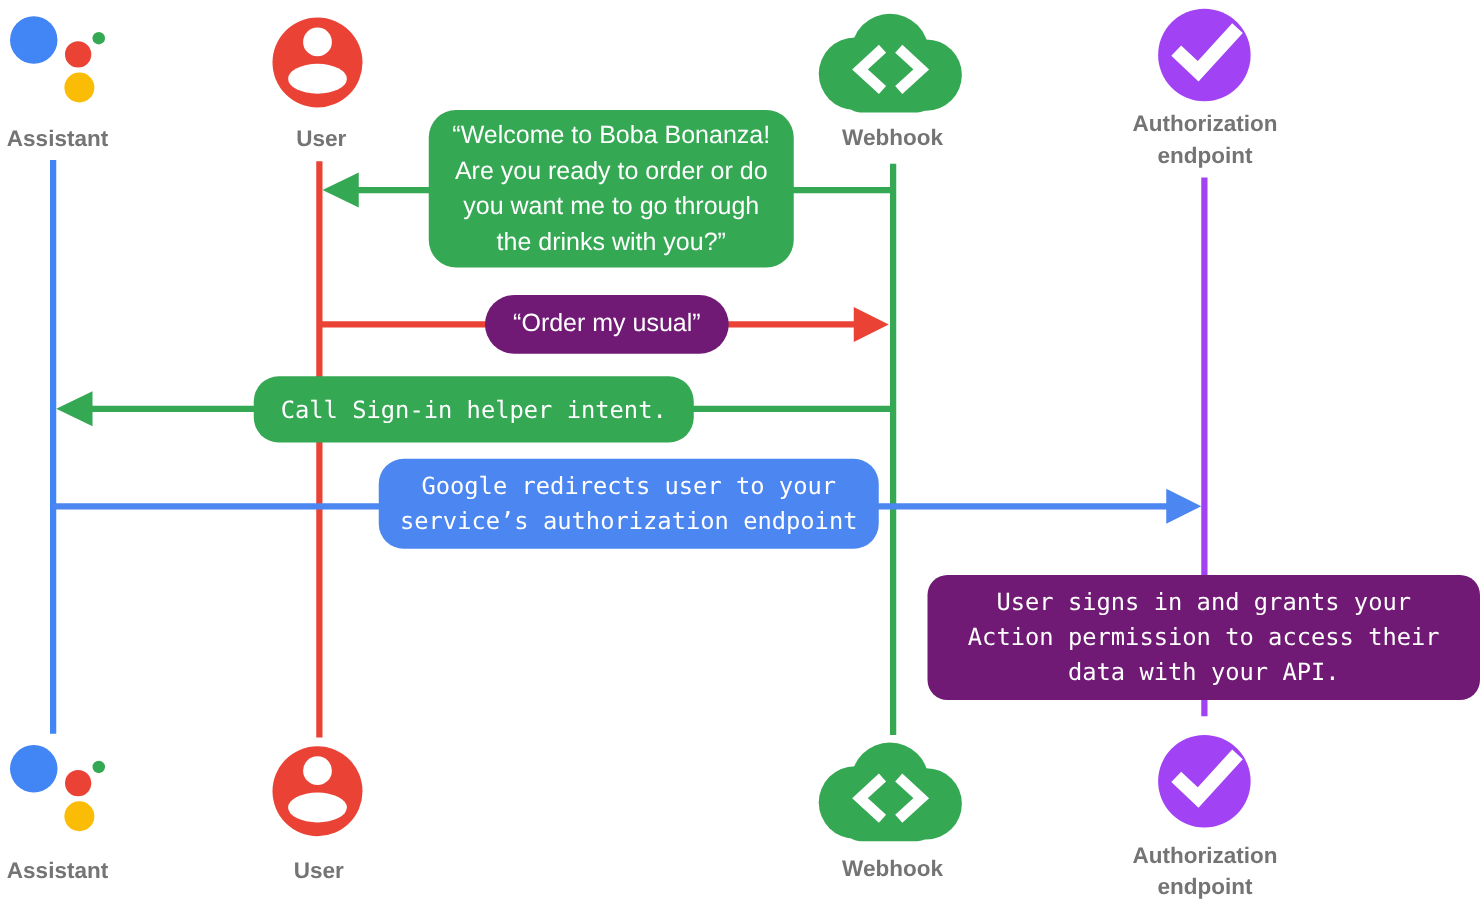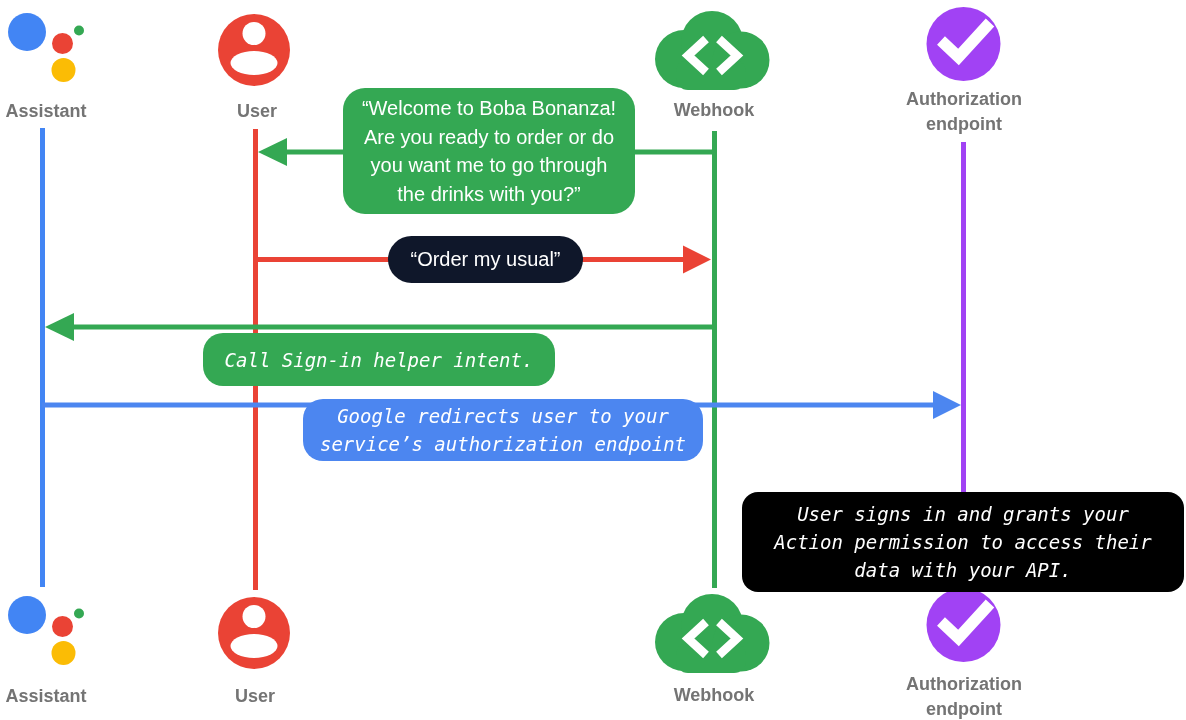--- a/index.html
+++ b/index.html
@@ -4,26 +4,26 @@
 <style>
   html,body{margin:0;padding:0;background:#ffffff;}
   .stage{position:relative;width:1186px;height:720px;background:#ffffff;overflow:hidden;
          font-family:"Liberation Sans",sans-serif;}
   .layer{position:absolute;left:0;top:0;width:1186px;height:720px;}
   .actor-label{position:absolute;transform:translateX(-50%);font-weight:bold;font-size:18px;
                line-height:25px;color:#747474;text-align:center;white-space:nowrap;}
   .msg{position:absolute;display:flex;align-items:center;justify-content:center;
        color:#ffffff;text-align:center;box-sizing:border-box;}
   .msg.speech{font-family:"Liberation Sans",sans-serif;font-size:20px;line-height:28.5px;}
-  .msg.code{font-family:"DejaVu Sans Mono","Liberation Mono",monospace;font-style:italic;
-            font-size:19px;line-height:28px;margin-top:32px;}
+  .msg.code{font-family:"DejaVu Sans Mono","Liberation Mono",monospace;
+            font-size:19px;line-height:28px;}
   .welcome{left:343px;top:88px;width:292px;height:126px;border-radius:22px;padding:12px 18px;}
   .order{left:388px;top:236px;width:195px;height:47px;border-radius:23.5px;white-space:nowrap;}
   .signin{left:203px;top:301px;width:352px;height:53px;border-radius:20px;white-space:nowrap;}
-  .redirect{left:303px;top:367px;width:400px;height:62px;border-radius:20px;padding:0 12px;}
+  .redirect{left:303px;top:367px;width:400px;height:72px;border-radius:20px;padding:0 12px;}
   .note{left:742px;top:460px;width:442px;height:100px;border-radius:16px;padding:0 22px;}
 </style>
 </head>
 <body>
 
 <div class="stage">
 
   <svg class="layer" viewBox="0 0 1186 720">
 
     <line x1="42.5" y1="128" x2="42.5" y2="587" stroke-width="5" stroke="#4285F4"></line>
@@ -113,21 +113,21 @@
   <div class="actor-label" style="left:46px;top:684px;">Assistant</div>
   <div class="actor-label" style="left:255px;top:684px;">User</div>
   <div class="actor-label" style="left:714px;top:683px;">Webhook</div>
   <div class="actor-label" style="left:964px;top:672px;">
     <div>Authorization</div>
     <div>endpoint</div>
   </div>
 
   <div class="msg speech welcome" style="background-color: rgb(52, 168, 83);">“Welcome to Boba Bonanza! Are you ready to order or do you want me to go through the drinks with you?”</div>
 
-  <div class="msg speech order" style="background-color: #0f172a;">“Order my usual”</div>
+  <div class="msg speech order" style="background-color: #701a75;">“Order my usual”</div>
 
   <div class="msg code signin" style="background-color: rgb(52, 168, 83);">Call Sign-in helper intent.</div>
 
   <div class="msg code redirect" style="background-color: rgb(76, 134, 240);">Google redirects user to your service’s authorization endpoint</div>
 
-  <div class="msg code note" style="background-color: #000000;">User signs in and grants your Action permission to access their data with your API.</div>
+  <div class="msg code note" style="background-color: #701a75;">User signs in and grants your Action permission to access their data with your API.</div>
 
 </div>
 
 </body></html>

